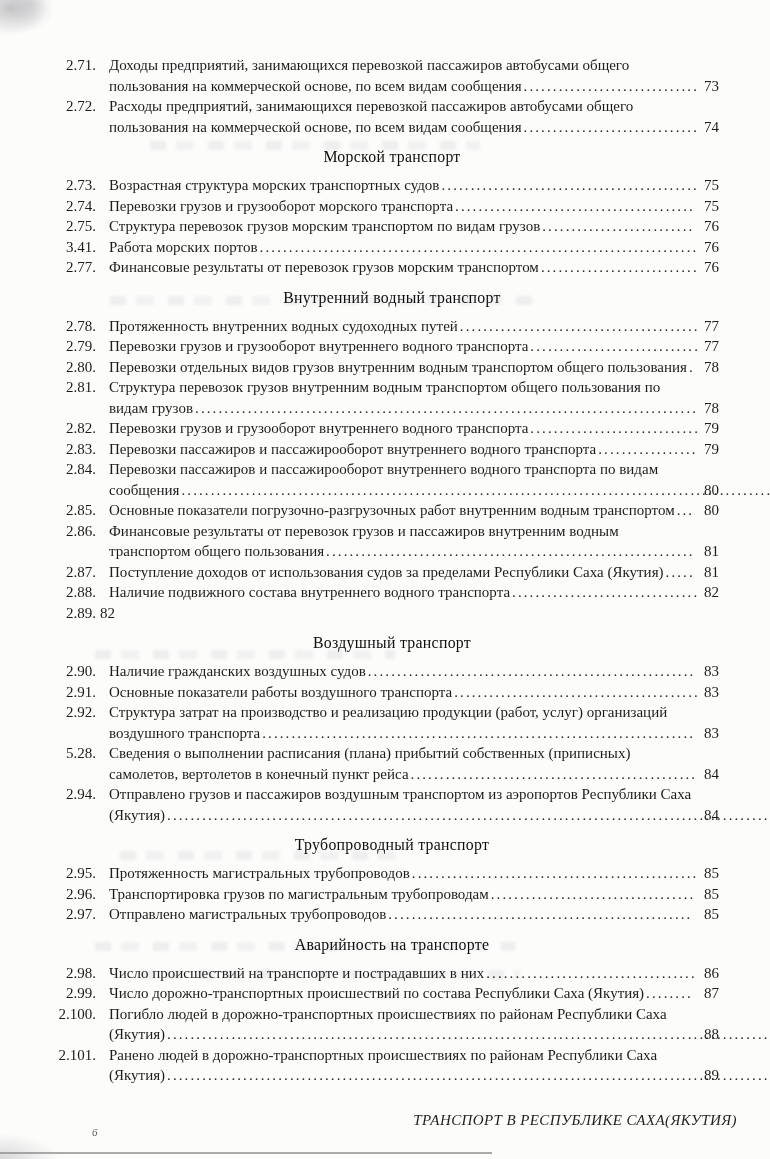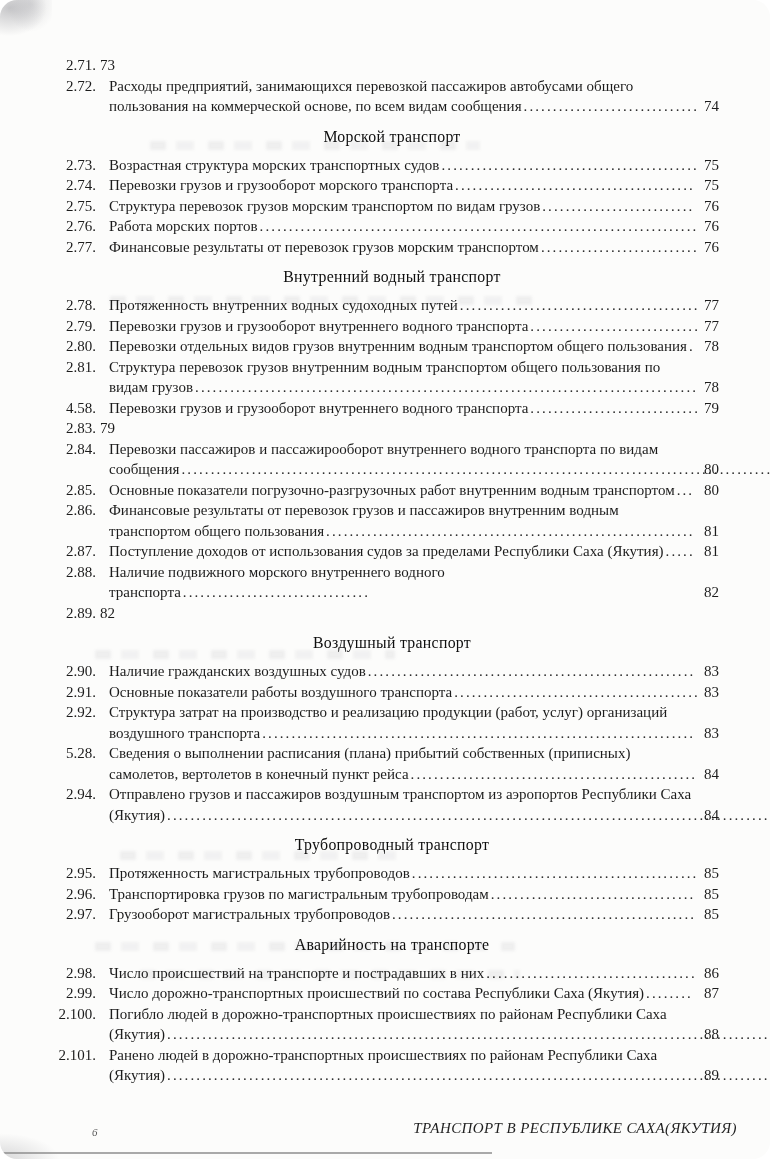--- a/index.html
+++ b/index.html
@@ -7,21 +7,20 @@
     width: 770px; height: 1159px;
     background: #ffffff;
     font-family: "Liberation Serif", serif;
   }
   .page {
     position: relative;
     width: 770px; height: 1159px;
     background: #fcfcfb;
     color: #1c1c1c;
     overflow: hidden;
-    border-radius: 17px;
   }
   
   .artifact { position: absolute; pointer-events: none; }
   .smudge-tl {
     left: 0; top: 0; width: 52px; height: 40px;
     background:
       radial-gradient(ellipse at 18% 20%, rgba(110,110,118,0.38), transparent 62%),
       radial-gradient(ellipse at 60% 10%, rgba(130,130,138,0.22), transparent 55%);
   }
   .corner-bl {
@@ -76,21 +75,21 @@
   .entry-page {
     flex: 0 0 34px;
     text-align: left;
     align-self: flex-end;
     padding-left: 4px;
     white-space: nowrap;
   }
   
   .footer {
     position: absolute;
-    right: 33px; bottom: 22px;
+    right: 33px; bottom: 30px;
     font-style: italic;
     font-size: 15px;
     color: #1f1f1f;
     letter-spacing: 0.4px;
     z-index: 2;
   }
   .page-mark {
     position: absolute;
     left: 92px; bottom: 21px;
     font-style: italic;
@@ -107,20 +106,21 @@
   <div class="artifact bleed" style="top:141px; left:150px; width:330px;"></div>
   <div class="artifact bleed" style="top:296px; left:110px; width:430px;"></div>
   <div class="artifact bleed" style="top:650px; left:95px; width:300px;"></div>
   <div class="artifact bleed" style="top:851px; left:120px; width:290px;"></div>
   <div class="artifact bleed" style="top:942px; left:95px; width:420px;"></div>
   <div class="artifact bleed" style="top:970px; left:140px; width:380px;"></div>
 
   <main class="toc">
       <div class="entry">
     <span class="entry-num">2.71.</span>
+    <span class="entry-body"><span class="entry-title">Доходы предприятий, занимающихся перевозкой пассажиров автобусами общего пользования на коммерческой основе, по всем видам сообщения</span><span class="leader">..............................</span></span>
     <span class="entry-page">73</span>
   </div>
       <div class="entry">
     <span class="entry-num">2.72.</span>
     <span class="entry-body"><span class="entry-title">Расходы предприятий, занимающихся перевозкой пассажиров автобусами общего пользования на коммерческой основе, по всем видам сообщения</span><span class="leader">..............................</span></span>
     <span class="entry-page">74</span>
   </div>
       <div class="section-heading">Морской транспорт</div>
       <div class="entry">
     <span class="entry-num">2.73.</span>
@@ -131,21 +131,21 @@
     <span class="entry-num">2.74.</span>
     <span class="entry-body"><span class="entry-title">Перевозки грузов и грузооборот морского транспорта</span><span class="leader">.........................................</span></span>
     <span class="entry-page">75</span>
   </div>
       <div class="entry">
     <span class="entry-num">2.75.</span>
     <span class="entry-body"><span class="entry-title">Структура перевозок грузов морским транспортом по видам грузов</span><span class="leader">..........................</span></span>
     <span class="entry-page">76</span>
   </div>
       <div class="entry">
-    <span class="entry-num">2.76.</span>
+    <span class="entry-num">3.41.</span>
     <span class="entry-body"><span class="entry-title">Работа морских портов</span><span class="leader">...........................................................................</span></span>
     <span class="entry-page">76</span>
   </div>
       <div class="entry">
     <span class="entry-num">2.77.</span>
     <span class="entry-body"><span class="entry-title">Финансовые результаты от перевозок грузов морским транспортом</span><span class="leader">...........................</span></span>
     <span class="entry-page">76</span>
   </div>
       <div class="section-heading">Внутренний водный транспорт</div>
       <div class="entry">
@@ -162,26 +162,27 @@
     <span class="entry-num">2.80.</span>
     <span class="entry-body"><span class="entry-title">Перевозки отдельных видов грузов внутренним водным транспортом общего пользования</span><span class="leader">.</span></span>
     <span class="entry-page">78</span>
   </div>
       <div class="entry">
     <span class="entry-num">2.81.</span>
     <span class="entry-body"><span class="entry-title">Структура перевозок грузов внутренним водным транспортом общего пользования по видам грузов</span><span class="leader">......................................................................................</span></span>
     <span class="entry-page">78</span>
   </div>
       <div class="entry">
-    <span class="entry-num">4.58.</span>
+    <span class="entry-num">2.82.</span>
     <span class="entry-body"><span class="entry-title">Перевозки грузов и грузооборот внутреннего водного транспорта</span><span class="leader">.............................</span></span>
     <span class="entry-page">79</span>
   </div>
       <div class="entry">
     <span class="entry-num">2.83.</span>
+    <span class="entry-body"><span class="entry-title">Перевозки пассажиров и пассажирооборот внутреннего водного транспорта</span><span class="leader">.................</span></span>
     <span class="entry-page">79</span>
   </div>
       <div class="entry">
     <span class="entry-num">2.84.</span>
     <span class="entry-body"><span class="entry-title">Перевозки пассажиров и пассажирооборот внутреннего водного транспорта по видам сообщения</span><span class="leader">............................................................................................................................................................................................................................................................................................................</span></span>
     <span class="entry-page">80</span>
   </div>
       <div class="entry">
     <span class="entry-num">2.85.</span>
     <span class="entry-body"><span class="entry-title">Основные показатели погрузочно-разгрузочных работ внутренним водным транспортом</span><span class="leader">...</span></span>
@@ -192,21 +193,21 @@
     <span class="entry-body"><span class="entry-title">Финансовые результаты от перевозок грузов и пассажиров внутренним водным транспортом общего пользования</span><span class="leader">...............................................................</span></span>
     <span class="entry-page">81</span>
   </div>
       <div class="entry">
     <span class="entry-num">2.87.</span>
     <span class="entry-body"><span class="entry-title">Поступление доходов от использования судов за пределами Республики Саха (Якутия)</span><span class="leader">.....</span></span>
     <span class="entry-page">81</span>
   </div>
       <div class="entry">
     <span class="entry-num">2.88.</span>
-    <span class="entry-body"><span class="entry-title">Наличие подвижного морского внутреннего водного транспорта</span><span class="leader">................................</span></span>
+    <span class="entry-body"><span class="entry-title">Наличие подвижного состава внутреннего водного транспорта</span><span class="leader">................................</span></span>
     <span class="entry-page">82</span>
   </div>
       <div class="entry">
     <span class="entry-num">2.89.</span>
     <span class="entry-page">82</span>
   </div>
       <div class="section-heading">Воздушный транспорт</div>
       <div class="entry">
     <span class="entry-num">2.90.</span>
     <span class="entry-body"><span class="entry-title">Наличие гражданских воздушных судов</span><span class="leader">........................................................</span></span>
@@ -238,21 +239,21 @@
     <span class="entry-body"><span class="entry-title">Протяженность магистральных трубопроводов</span><span class="leader">.................................................</span></span>
     <span class="entry-page">85</span>
   </div>
       <div class="entry">
     <span class="entry-num">2.96.</span>
     <span class="entry-body"><span class="entry-title">Транспортировка грузов по магистральным трубопроводам</span><span class="leader">...................................</span></span>
     <span class="entry-page">85</span>
   </div>
       <div class="entry">
     <span class="entry-num">2.97.</span>
-    <span class="entry-body"><span class="entry-title">Грузооборот магистральных трубопроводов</span><span class="leader">....................................................</span></span>
+    <span class="entry-body"><span class="entry-title">Отправлено магистральных трубопроводов</span><span class="leader">....................................................</span></span>
     <span class="entry-page">85</span>
   </div>
       <div class="section-heading">Аварийность на транспорте</div>
       <div class="entry">
     <span class="entry-num">2.98.</span>
     <span class="entry-body"><span class="entry-title">Число происшествий на транспорте и пострадавших в них</span><span class="leader">....................................</span></span>
     <span class="entry-page">86</span>
   </div>
       <div class="entry">
     <span class="entry-num">2.99.</span>

